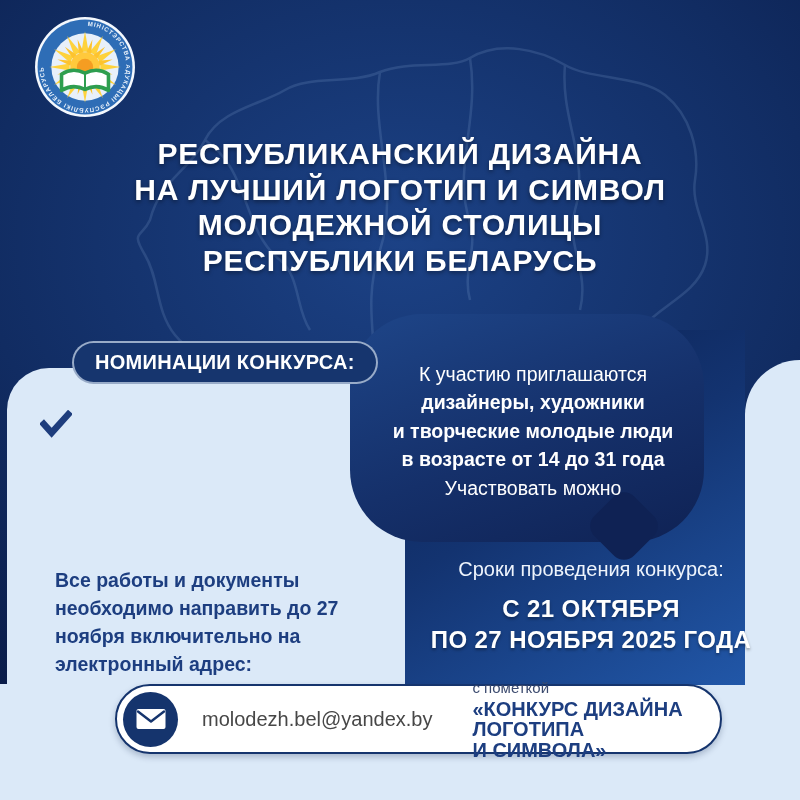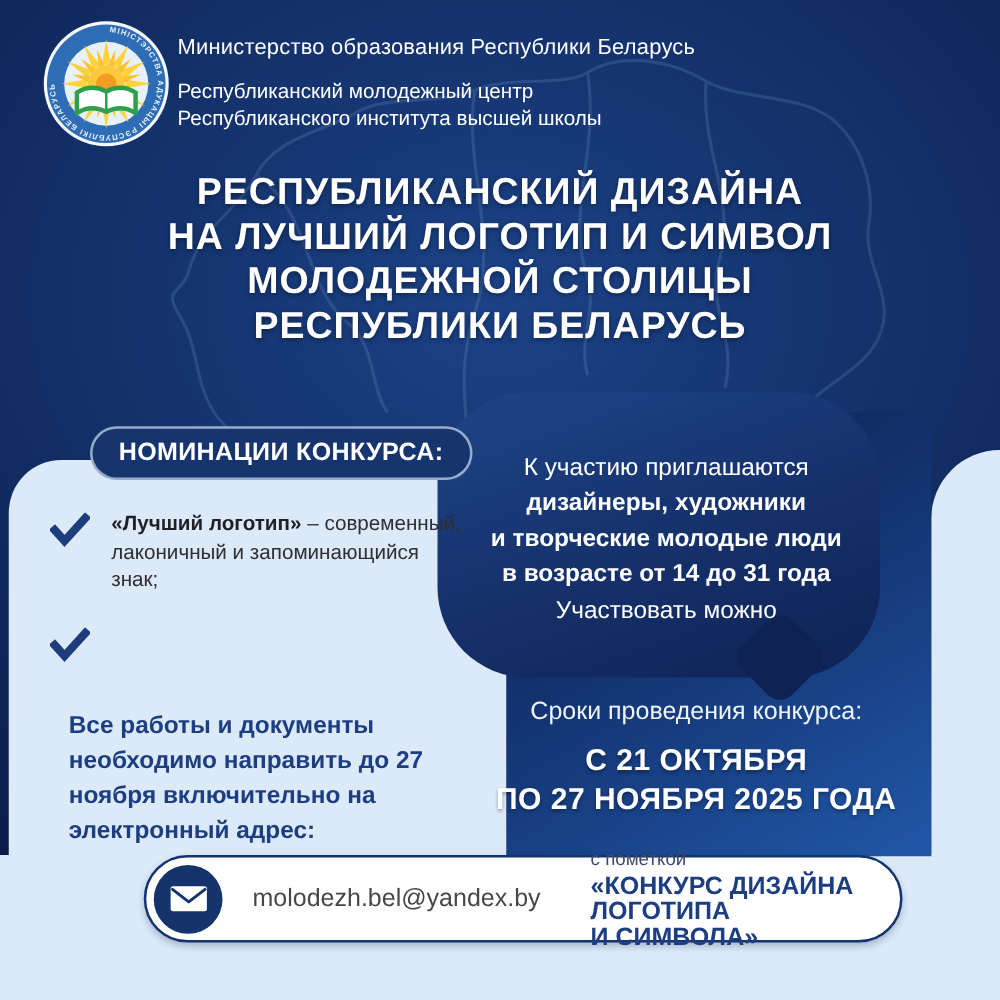--- a/index.html
+++ b/index.html
@@ -41,21 +41,21 @@
     display:flex;align-items:center;color:#ffffff;font-weight:bold;font-size:20px;letter-spacing:.3px;}
   
   .bullets{position:absolute;left:40px;top:408px;width:340px;}
   .bullet{display:flex;gap:15px;margin-bottom:24px;}
   .check{flex:0 0 34px;padding-top:2px;}
   .bullet-text{font-size:16.5px;line-height:22.5px;color:#2e2e33;width:282px;}
   .bullet-text .lead{font-weight:bold;color:#1f1f24;}
   .deadline{position:absolute;left:55px;top:566px;width:320px;color:#1d3e80;
     font-weight:bold;font-size:19.5px;line-height:28px;}
   
-  .dates-text{position:absolute;left:387px;top:558px;width:340px;text-align:center;color:#ffffff;}
+  .dates-text{position:absolute;left:421px;top:558px;width:340px;text-align:center;color:#ffffff;}
   .dates-label{font-size:20px;font-weight:400;color:#eef4fc;margin-bottom:12px;}
   .dates-range{font-weight:bold;font-size:24px;line-height:31px;letter-spacing:.4px;
     text-shadow:0 2px 3px rgba(0,0,0,.35);}
   
   .email-pill{position:absolute;left:115px;top:684px;width:607px;height:70px;box-sizing:border-box;
     background:#ffffff;border:2.5px solid #15346d;border-radius:38px;display:flex;align-items:center;
     padding:0 14px 0 6px;box-shadow:0 3px 6px rgba(10,30,70,.25);}
   .env-circle{flex:0 0 55px;width:55px;height:55px;border-radius:50%;background:#15346d;
     display:flex;align-items:center;justify-content:center;}
   .email-addr{font-size:20px;color:#474747;margin-left:24px;white-space:nowrap;text-align:center;}
@@ -119,25 +119,20 @@
       <polygon points="50,22 47.5,36 52.5,36" transform="rotate(285 50 50)"></polygon>
       <polygon points="50,22 47.5,36 52.5,36" transform="rotate(315 50 50)"></polygon>
       <polygon points="50,22 47.5,36 52.5,36" transform="rotate(345 50 50)"></polygon>
     </g>
     <circle cx="50" cy="50" r="14.5" fill="#ffc93c"></circle>
     <circle cx="50" cy="50" r="8" fill="#f59d22"></circle>
     <path d="M27,57 Q38,50 50,56 Q62,50 73,57 L73,73 Q62,66 50,72 Q38,66 27,73 Z" fill="#ffffff" stroke="#2e9e4f" stroke-width="3.5" stroke-linejoin="round"></path>
     <line x1="50" y1="56" x2="50" y2="72" stroke="#2e9e4f" stroke-width="2"></line>
   </svg>
 
-  <div class="header-text">
-    <div class="ministry">Министерство образования Республики Беларусь</div>
-    <div class="org">Республиканский молодежный центр</div>
-    <div class="org">Республиканского института высшей школы</div>
-  </div>
 
   <div class="title">
     <div>РЕСПУБЛИКАНСКИЙ ДИЗАЙНА</div>
     <div>НА ЛУЧШИЙ ЛОГОТИП И СИМВОЛ</div>
     <div>МОЛОДЕЖНОЙ СТОЛИЦЫ</div>
     <div>РЕСПУБЛИКИ БЕЛАРУСЬ</div>
   </div>
 
   <div class="panel-left"></div>
   <div class="col-right"></div>
@@ -153,30 +148,20 @@
       <div class="b">в возрасте от 14 до 31 года</div>
       <div>Участвовать можно</div>
     </div>
   </div>
 
   <div class="badge">
     <span>НОМИНАЦИИ КОНКУРСА:</span>
   </div>
 
   <div class="bullets">
-    <div class="bullet">
-      <span class="check">
-        <svg width="32" height="28" viewBox="0 0 36 32">
-          <path d="M4 16 L13 26 L32 5" stroke="#1e3d7d" stroke-width="7.5" fill="none" stroke-linecap="square"></path>
-        </svg>
-      </span>
-      <span class="bullet-text">
-        <span class="lead">«Лучший логотип»</span><span> – современный, лаконичный и запоминающийся знак;</span>
-      </span>
-    </div>
     <div class="bullet">
       <span class="check">
         <svg width="32" height="28" viewBox="0 0 36 32">
           <path d="M4 16 L13 26 L32 5" stroke="#1e3d7d" stroke-width="7.5" fill="none" stroke-linecap="square"></path>
         </svg>
       </span>
     </div>
   </div>
 
   <div class="deadline">Все работы и документы необходимо направить до 27 ноября включительно на электронный адрес:</div>

